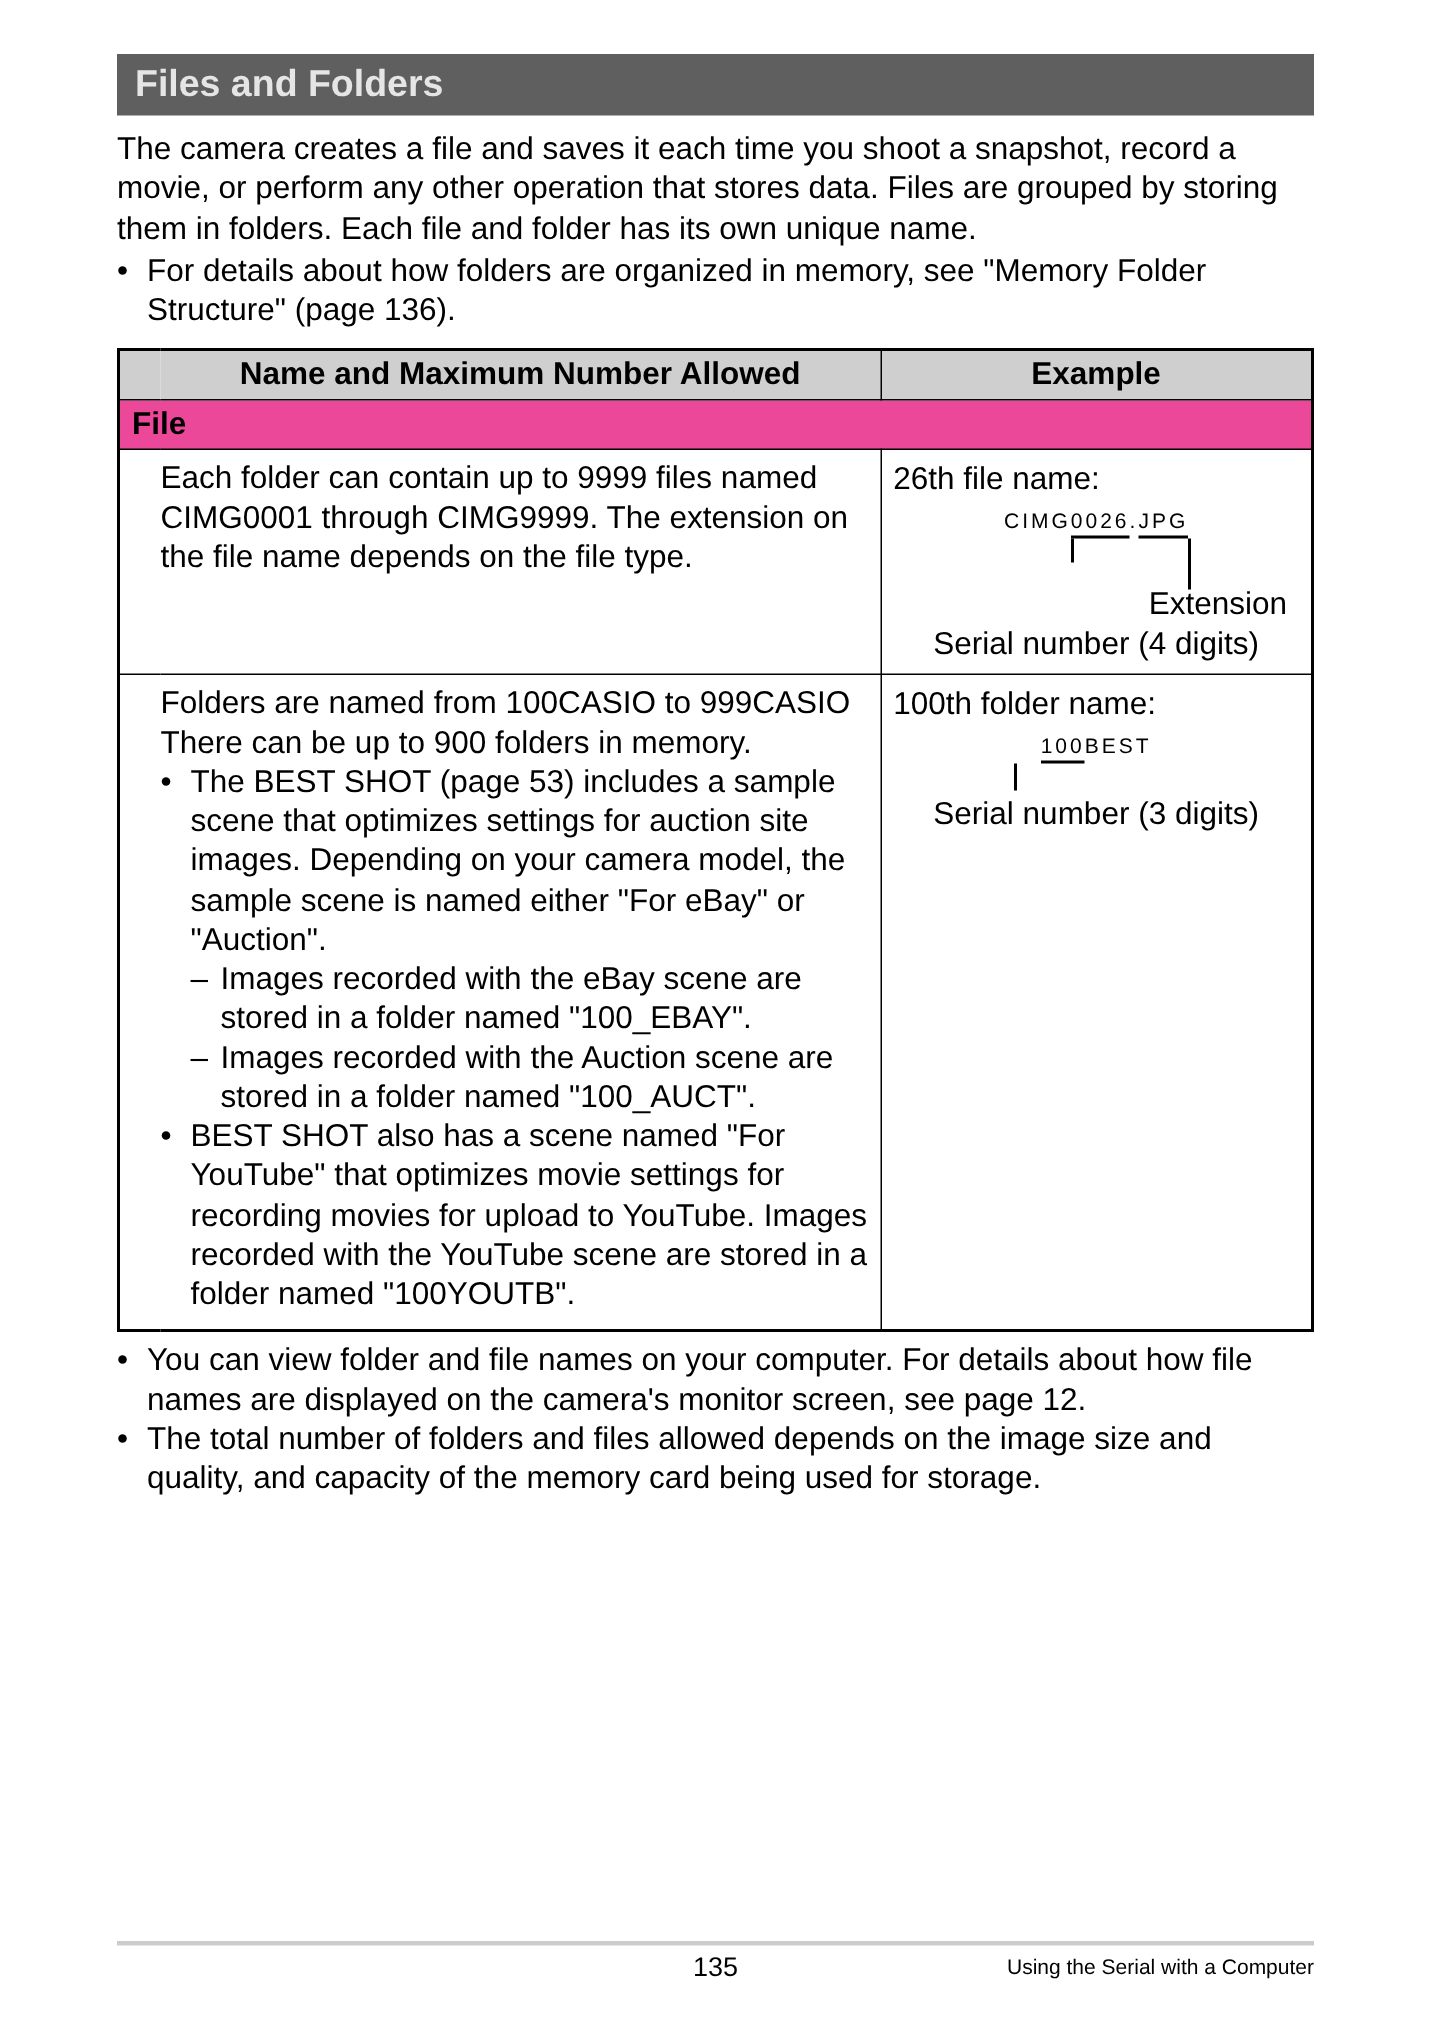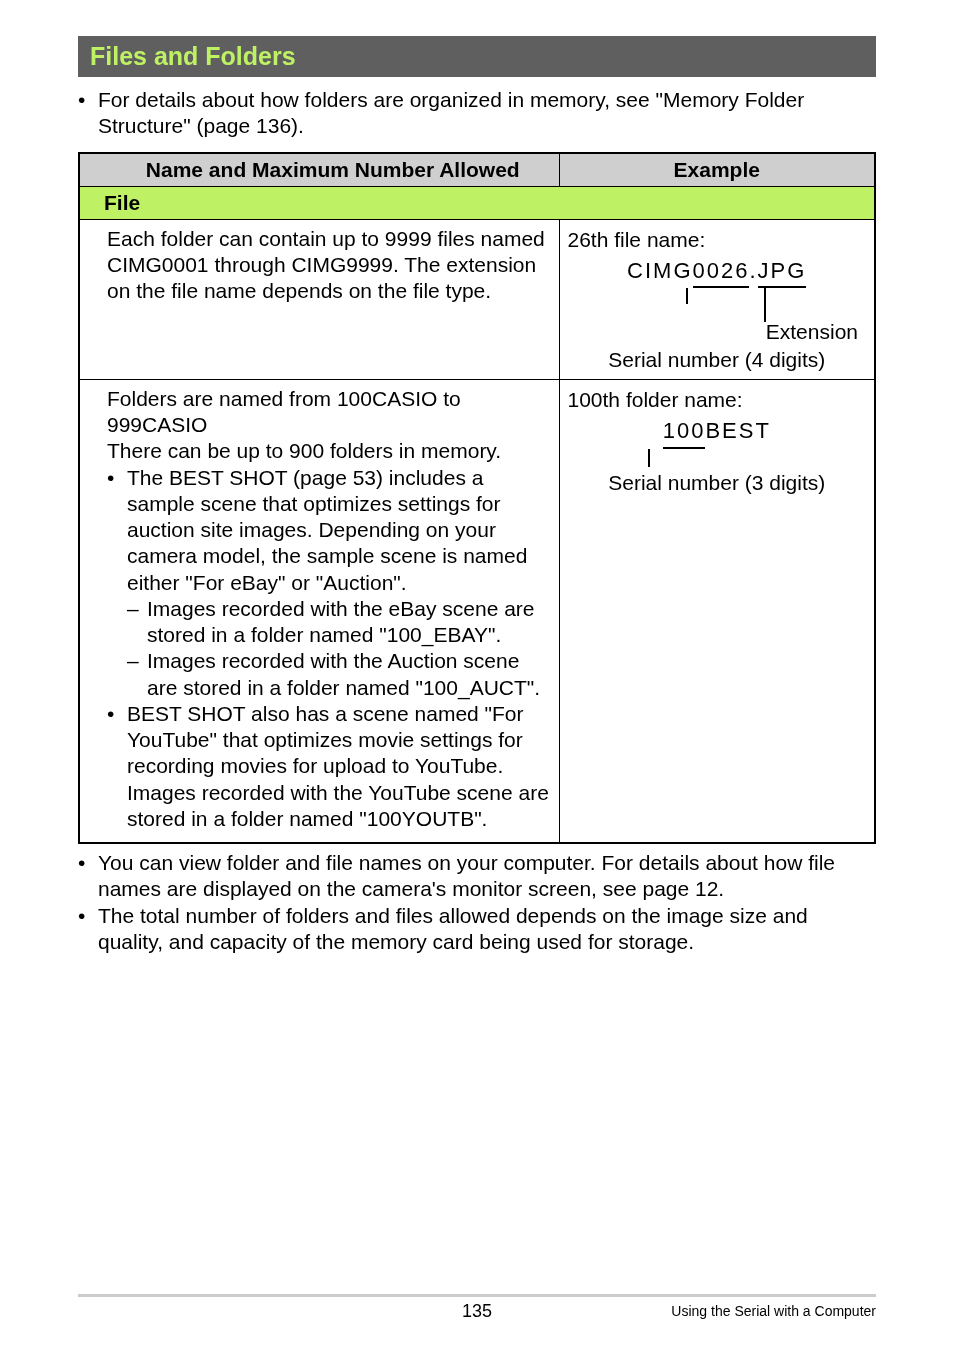--- a/index.html
+++ b/index.html
@@ -9,21 +9,21 @@
     height: 1357px;
     background: #fff;
     position: relative;
     color: #000;
   }
   .content {
     padding: 36px 78px 0 78px;
   }
   .heading-bar {
     background: #5f5f5f;
-    color: #bef264;
+    color: #e5e5e5;
     font-weight: bold;
     font-size: 25px;
     padding: 6px 12px;
     margin-bottom: 10px;
   }
   .intro {
     font-size: 21px;
     line-height: 1.25;
     margin-bottom: 2px;
   }
@@ -56,24 +56,24 @@
     text-align: center;
   }
   .hdr-row th:first-child {
     width: 28px;
     border-right: none;
   }
   .hdr-row th:nth-child(2) {
     border-left: none;
   }
   .section-row td {
-    background: #bef264;
+    background: #ec4899;
     font-weight: bold;
     font-size: 21px;
-    padding: 4px 24px;
+    padding: 4px 8px;
   }
   .body-row td:first-child {
     width: 28px;
     border-right: none;
   }
   .body-row td:nth-child(2) {
     border-left: none;
     padding: 6px 8px 10px 0;
     font-size: 21px;
     line-height: 1.25;
@@ -95,21 +95,21 @@
     display: flex;
     padding-left: 20px;
   }
   .inner-dash .dash {
     width: 20px;
     flex-shrink: 0;
   }
   .example-filename {
     font-family: Arial, sans-serif;
     letter-spacing: 2px;
-    font-size: 22px;
+    font-size: 14px;
     text-align: center;
     margin-top: 4px;
   }
   .underline-seg {
     display: inline-block;
     border-bottom: 2px solid #000;
     padding-bottom: 1px;
   }
   .label-line {
     position: relative;
@@ -162,32 +162,33 @@
     font-size: 14px;
   }
 </style>
 </head>
 <body>
 
 <div class="content">
 
   <div class="heading-bar">Files and Folders</div>
 
+  <p class="intro">The camera creates a file and saves it each time you shoot a snapshot, record a movie, or perform any other operation that stores data. Files are grouped by storing them in folders. Each file and folder has its own unique name.</p>
 
   <div class="bullet-row">
     <span class="dot">•</span>
     <span>For details about how folders are organized in memory, see "Memory Folder Structure" (page 136).</span>
   </div>
 
   <table class="main-table">
     <tbody>
         <tr class="hdr-row">
       <th></th>
       <th>Name and Maximum Number Allowed</th>
-      <th style="width:316px;">Example</th>
+      <th style="width:288px;">Example</th>
     </tr>
     <tr class="section-row">
       <td colspan="3">File</td>
     </tr>
     <tr class="body-row">
       <td></td>
       <td>Each folder can contain up to 9999 files named CIMG0001 through CIMG9999. The extension on the file name depends on the file type.</td>
       <td class="example-cell">
         <div>26th file name:</div>
         <div class="example-filename">

